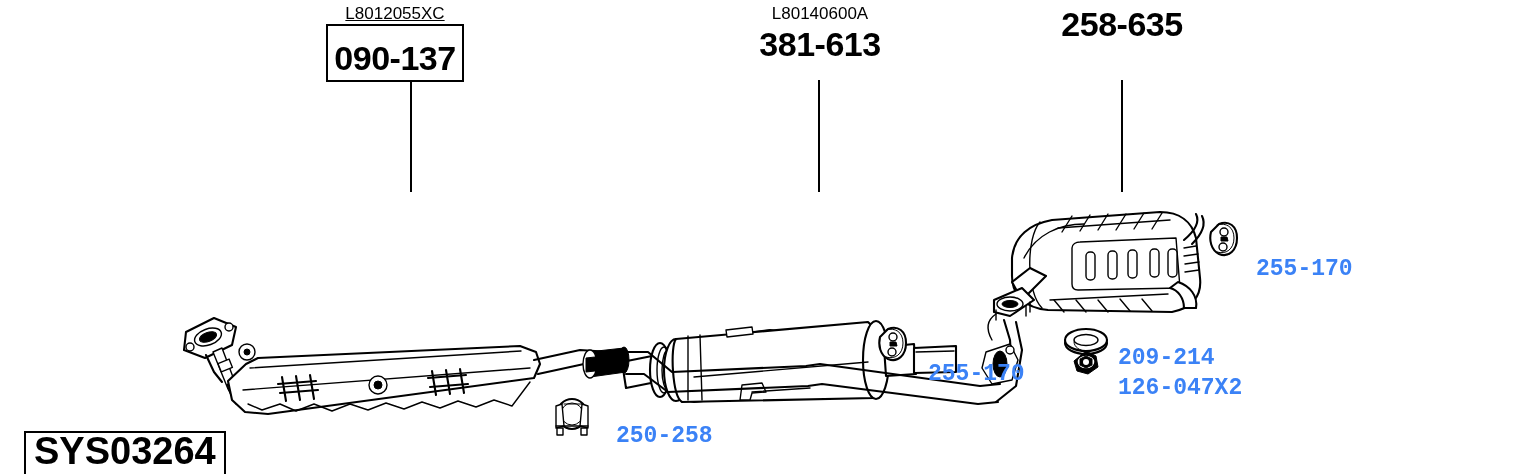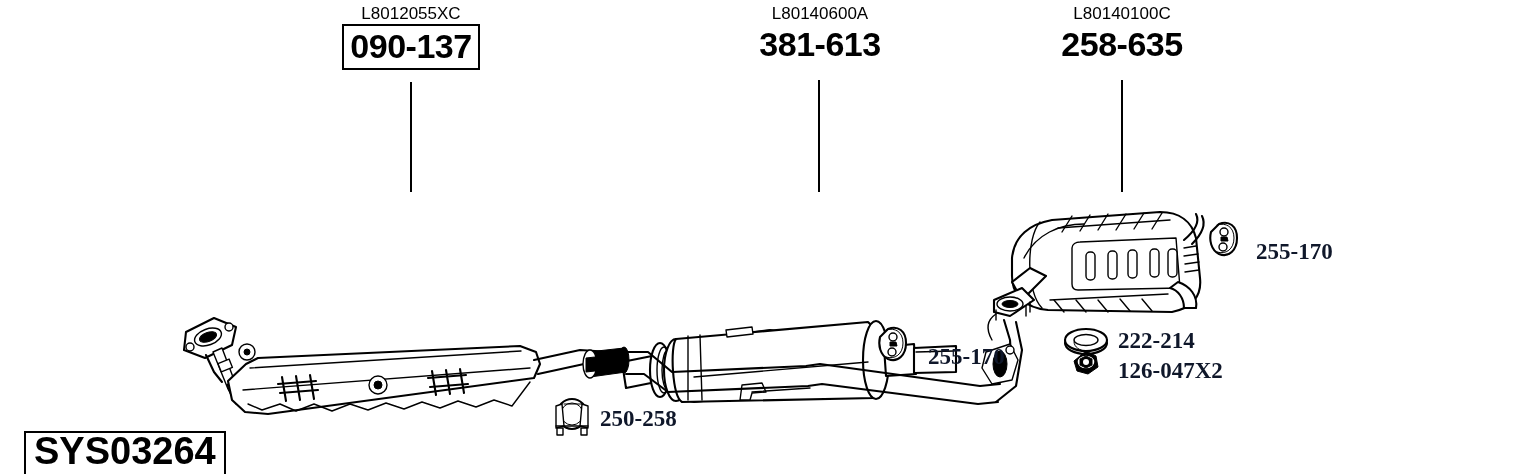--- a/index.html
+++ b/index.html
@@ -30,21 +30,21 @@
     font-size: 34px;
     font-weight: bold;
     color: #000;
     line-height: 40px;
     white-space: nowrap;
     letter-spacing: -0.5px;
     font-family: "Liberation Sans", sans-serif;
   }
   .part-number.boxed {
     border: 2px solid #000;
-    padding: 0px 6px 2px 6px;
+    padding: 12px 6px 2px 6px;
     display: inline-block;
   }
   .leader {
     position: absolute;
     width: 2px;
     background: #000;
   }
 
   
   .sys-code {
@@ -58,54 +58,54 @@
     white-space: nowrap;
     font-family: "Liberation Sans", sans-serif;
     margin-left: 12px;
   }
 
   
   .callout { position: absolute; display: flex; align-items: center; }
   .callout-text {
     font-size: 23px;
     font-weight: bold;
-    color: #0f172a;
+    color: #3b82f6;
     white-space: nowrap;
     margin-left: 10px;
     line-height: 26px;
-    font-family: Liberation Serif, serif;
+    font-family: Liberation Mono, monospace;
+    margin-top: 17px;
   }
 
   svg { display: block; }
   .ln { fill: none; stroke: #000; stroke-width: 2.1; stroke-linejoin: round; stroke-linecap: round; }
   .ln-thin { fill: none; stroke: #000; stroke-width: 1.4; stroke-linejoin: round; stroke-linecap: round; }
   .ln-hair { fill: none; stroke: #000; stroke-width: 1; stroke-linejoin: round; stroke-linecap: round; }
   .fill-w { fill: #ffffff; stroke: #000; stroke-width: 2.1; stroke-linejoin: round; }
   .fill-w-thin { fill: #ffffff; stroke: #000; stroke-width: 1.4; stroke-linejoin: round; }
   .fill-k { fill: #000000; stroke: #000; stroke-width: 1; }
 </style>
 </head>
 <body>
 
 <div id="page">
 
-  <div class="label-group" style="left:340px; top:4px; width:142px;">
+  <div class="label-group" style="left:324px; top:4px; width:142px;text-decoration:underline;">
     <div class="part-code">L8012055XC</div>
     <div class="part-number boxed">090-137</div>
   </div>
   <div class="leader" style="left:410px; top:82px; height:110px;"></div>
 
   <div class="label-group" style="left:740px; top:4px; width:160px;">
     <div class="part-code">L80140600A</div>
     <div class="part-number">381-613</div>
   </div>
   <div class="leader" style="left:818px; top:80px; height:112px;"></div>
 
   <div class="label-group" style="left:1042px; top:4px; width:160px;">
-    <div class="part-code">L80140100C</div>
     <div class="part-number">258-635</div>
   </div>
   <div class="leader" style="left:1121px; top:80px; height:112px;"></div>
 
   <svg class="abs" style="left:0; top:0;" width="1530" height="474" viewBox="0 0 1530 474">
 
     <g>
 
       <path class="fill-w" d="M186,332 L214,318 L236,327 L232,345 L205,358 L184,350 Z"></path>
       <ellipse class="fill-w-thin" cx="208" cy="337" rx="14" ry="8" transform="rotate(-20 208 337)"></ellipse>
@@ -305,30 +305,30 @@
       <rect class="fill-w-thin" x="29" y="30" width="6" height="7"></rect>
       <path class="ln-hair" d="M12,6 L30,6"></path>
     </g>
   </svg>
 
   <div class="callout" style="left:1246px; top:239px;">
     <span class="callout-text">255-170</span>
   </div>
 
   <div class="callout" style="left:1108px; top:328px;">
-    <span class="callout-text">222-214</span>
+    <span class="callout-text">209-214</span>
   </div>
 
   <div class="callout" style="left:1108px; top:358px;">
     <span class="callout-text">126-047X2</span>
   </div>
 
   <div class="callout" style="left:918px; top:344px;">
     <span class="callout-text">255-170</span>
   </div>
 
-  <div class="callout" style="left:590px; top:406px;">
+  <div class="callout" style="left:606px; top:406px;">
     <span class="callout-text">250-258</span>
   </div>
 
   <div class="sys-code" style="left:12px; top:431px;">SYS03264</div>
 
 </div>
 
 </body></html>

